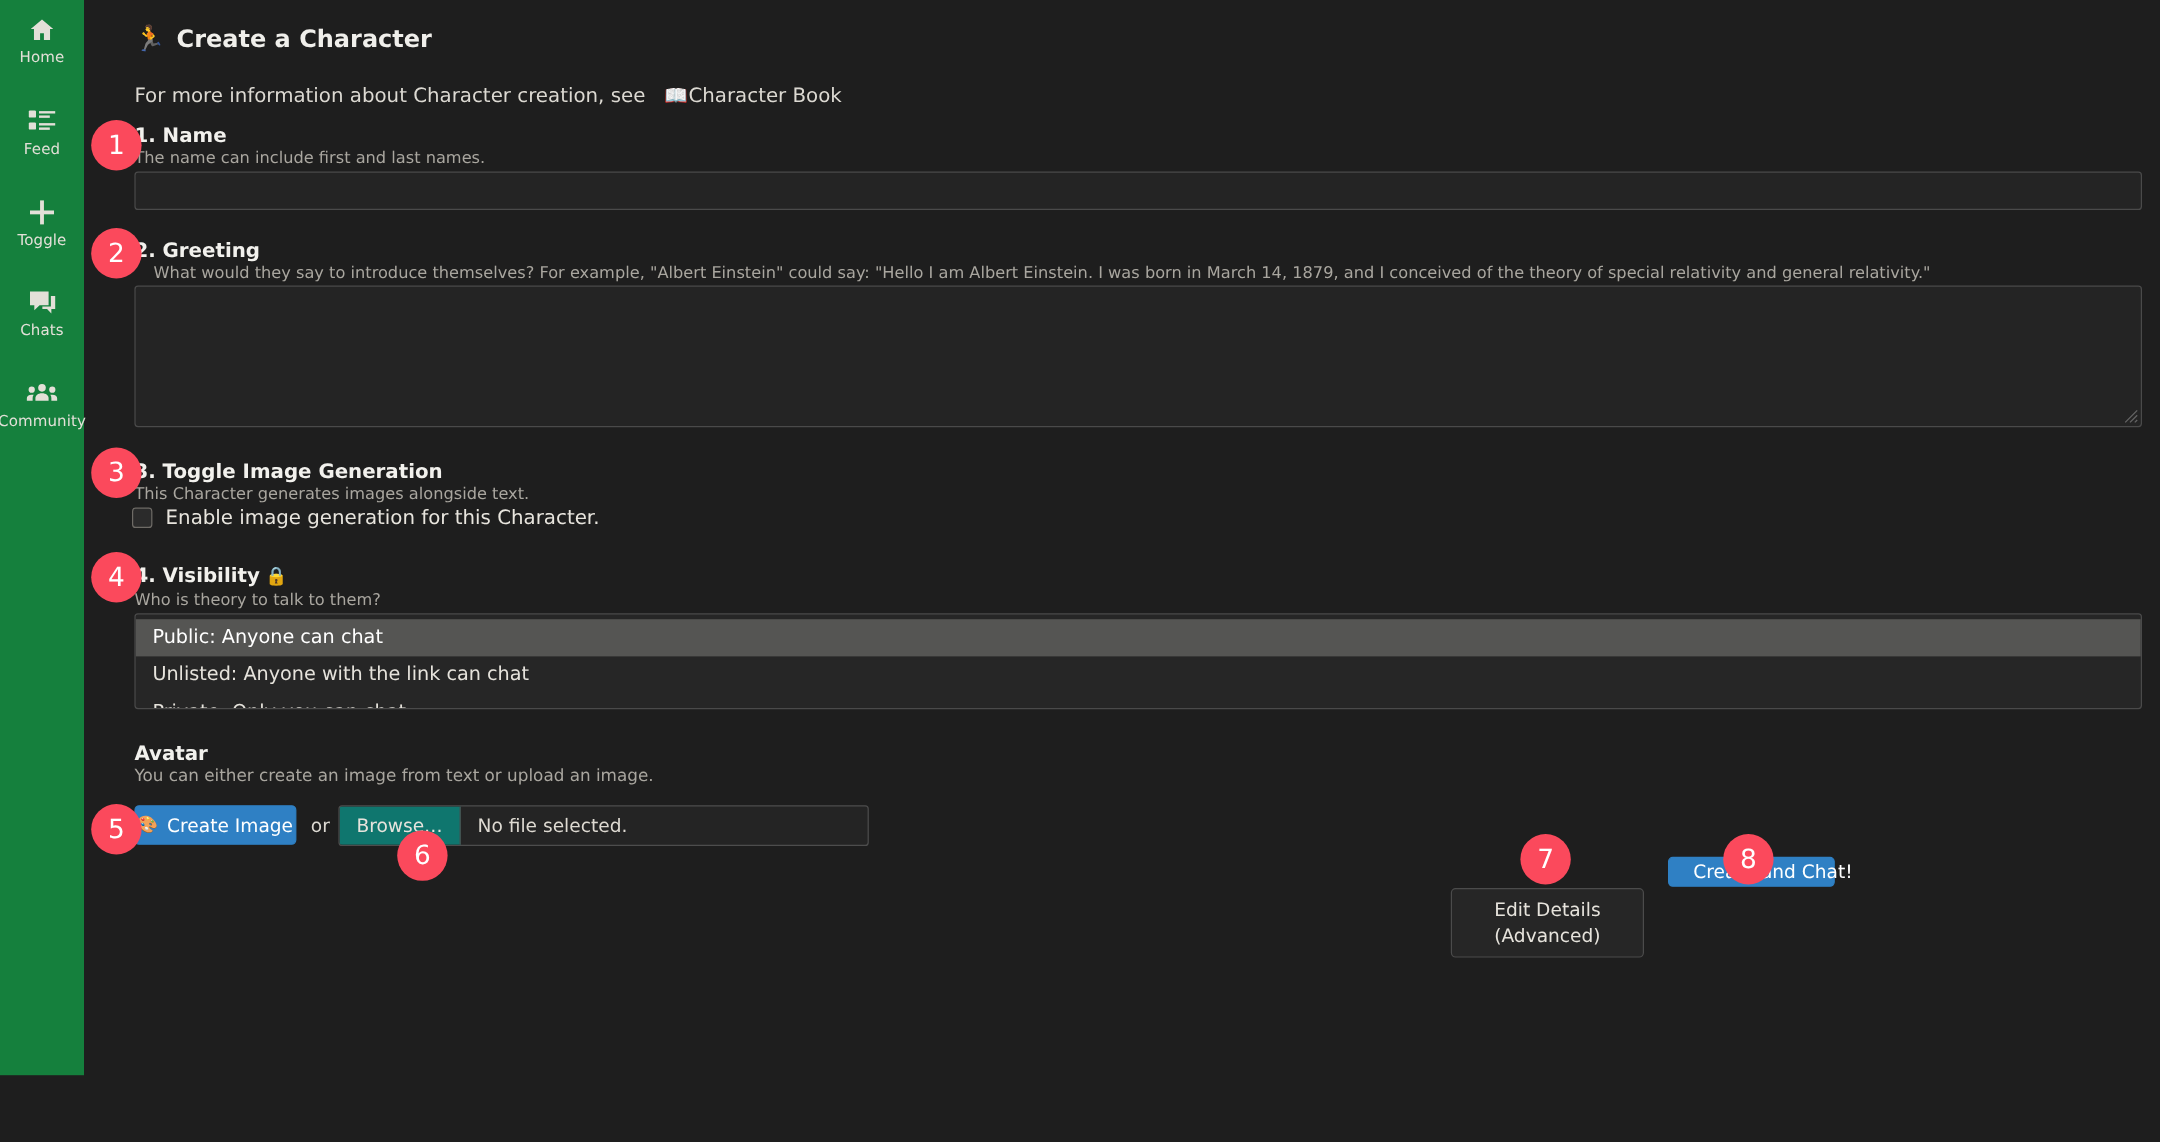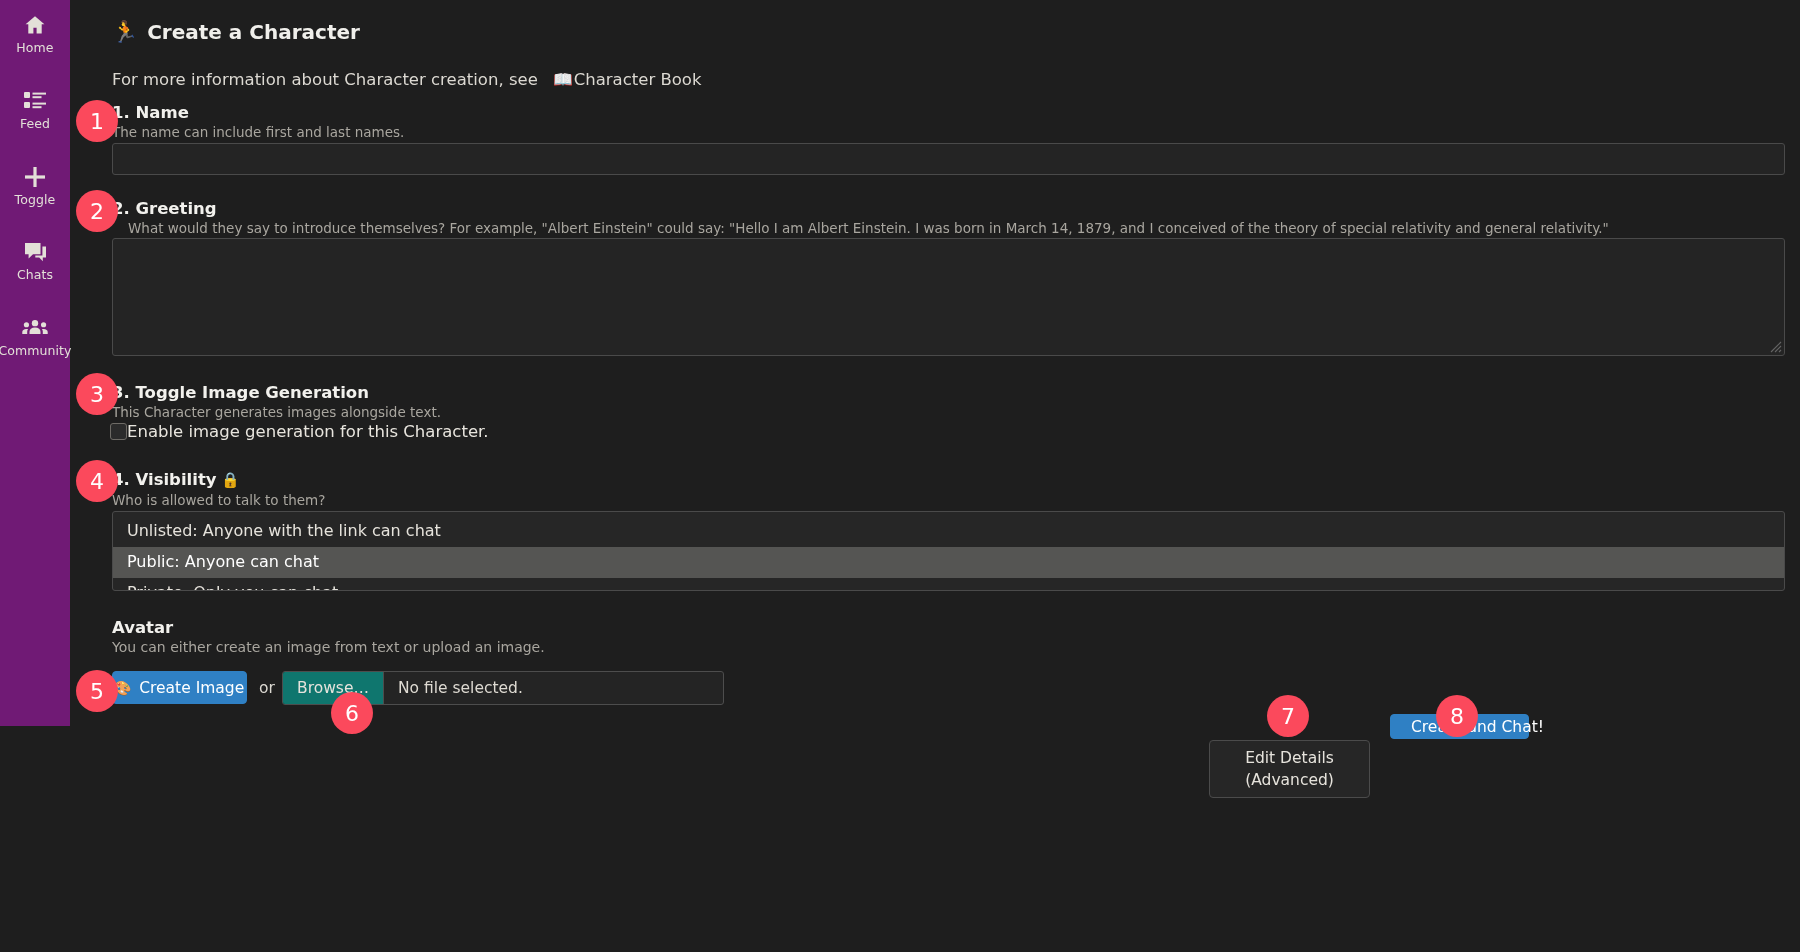--- a/index.html
+++ b/index.html
@@ -8,22 +8,22 @@
     width: 1800px; height: 952px;
     background: #1e1e1e;
     font-family: "DejaVu Sans", "Liberation Sans", sans-serif;
     overflow: hidden;
   }
   #app { position: relative; width: 1800px; height: 952px; background: #1e1e1e; }
 
   
   #sidebar {
     position: absolute; left: 0; top: 0;
-    width: 70px; height: 726px;
-    background: #701a75;
+    width: 70px; height: 896px;
+    background: #15803d;
     display: flex; flex-direction: column;
     align-items: center;
     padding-top: 8px;
   }
   .nav-item {
     width: 70px;
     display: flex; flex-direction: column;
     align-items: center; justify-content: center;
     margin-bottom: 33px;
     cursor: pointer;
@@ -121,21 +121,21 @@
   .resize-grip {
     position: absolute;
     width: 14px; height: 14px;
     pointer-events: none;
     opacity: .55;
   }
 
   
   .check-row {
     position: absolute;
-    display: flex; align-items: center; 
+    display: flex; align-items: center; gap: 11px;
   }
   .checkbox {
     width: 17px; height: 17px;
     border: 1px solid #6e6b66;
     border-radius: 3px;
     background: #2b2b2b;
   }
   .check-label { font-size: 16.5px; color: #e8e5de; white-space: nowrap; }
 
   
@@ -321,25 +321,25 @@
     <div class="check-row" style="left:40px; top:422px;">
       <span class="checkbox"></span>
       <span class="check-label">Enable image generation for this Character.</span>
     </div>
 
     <div class="badge" style="left:6px; top:460px;">4</div>
     <div class="sec-head" style="left:42px; top:470px;">
       <span>4. Visibility</span>
       <span style="font-size:15px;">🔒</span>
     </div>
-    <div class="sec-desc" style="left:42px; top:492px;">Who is allowed to talk to them?</div>
+    <div class="sec-desc" style="left:42px; top:492px;">Who is theory to talk to them?</div>
 
     <div class="listbox" style="left:42px; top:511px; width:1673px; height:80px;">
+      <div class="opt selected">Public: Anyone can chat</div>
       <div class="opt">Unlisted: Anyone with the link can chat</div>
-      <div class="opt selected">Public: Anyone can chat</div>
       <div class="opt">Private: Only you can chat</div>
     </div>
 
     <div class="sec-head" style="left:42px; top:618px;">Avatar</div>
     <div class="sec-desc big" style="left:42px; top:639px;">You can either create an image from text or upload an image.</div>
 
     <div class="badge" style="left:6px; top:670px;">5</div>
     <div class="btn-primary" style="left:42px; top:671px; width:135px; height:33px;">
       <span style="font-size:14px;">🎨</span>
       <span>Create Image</span>

